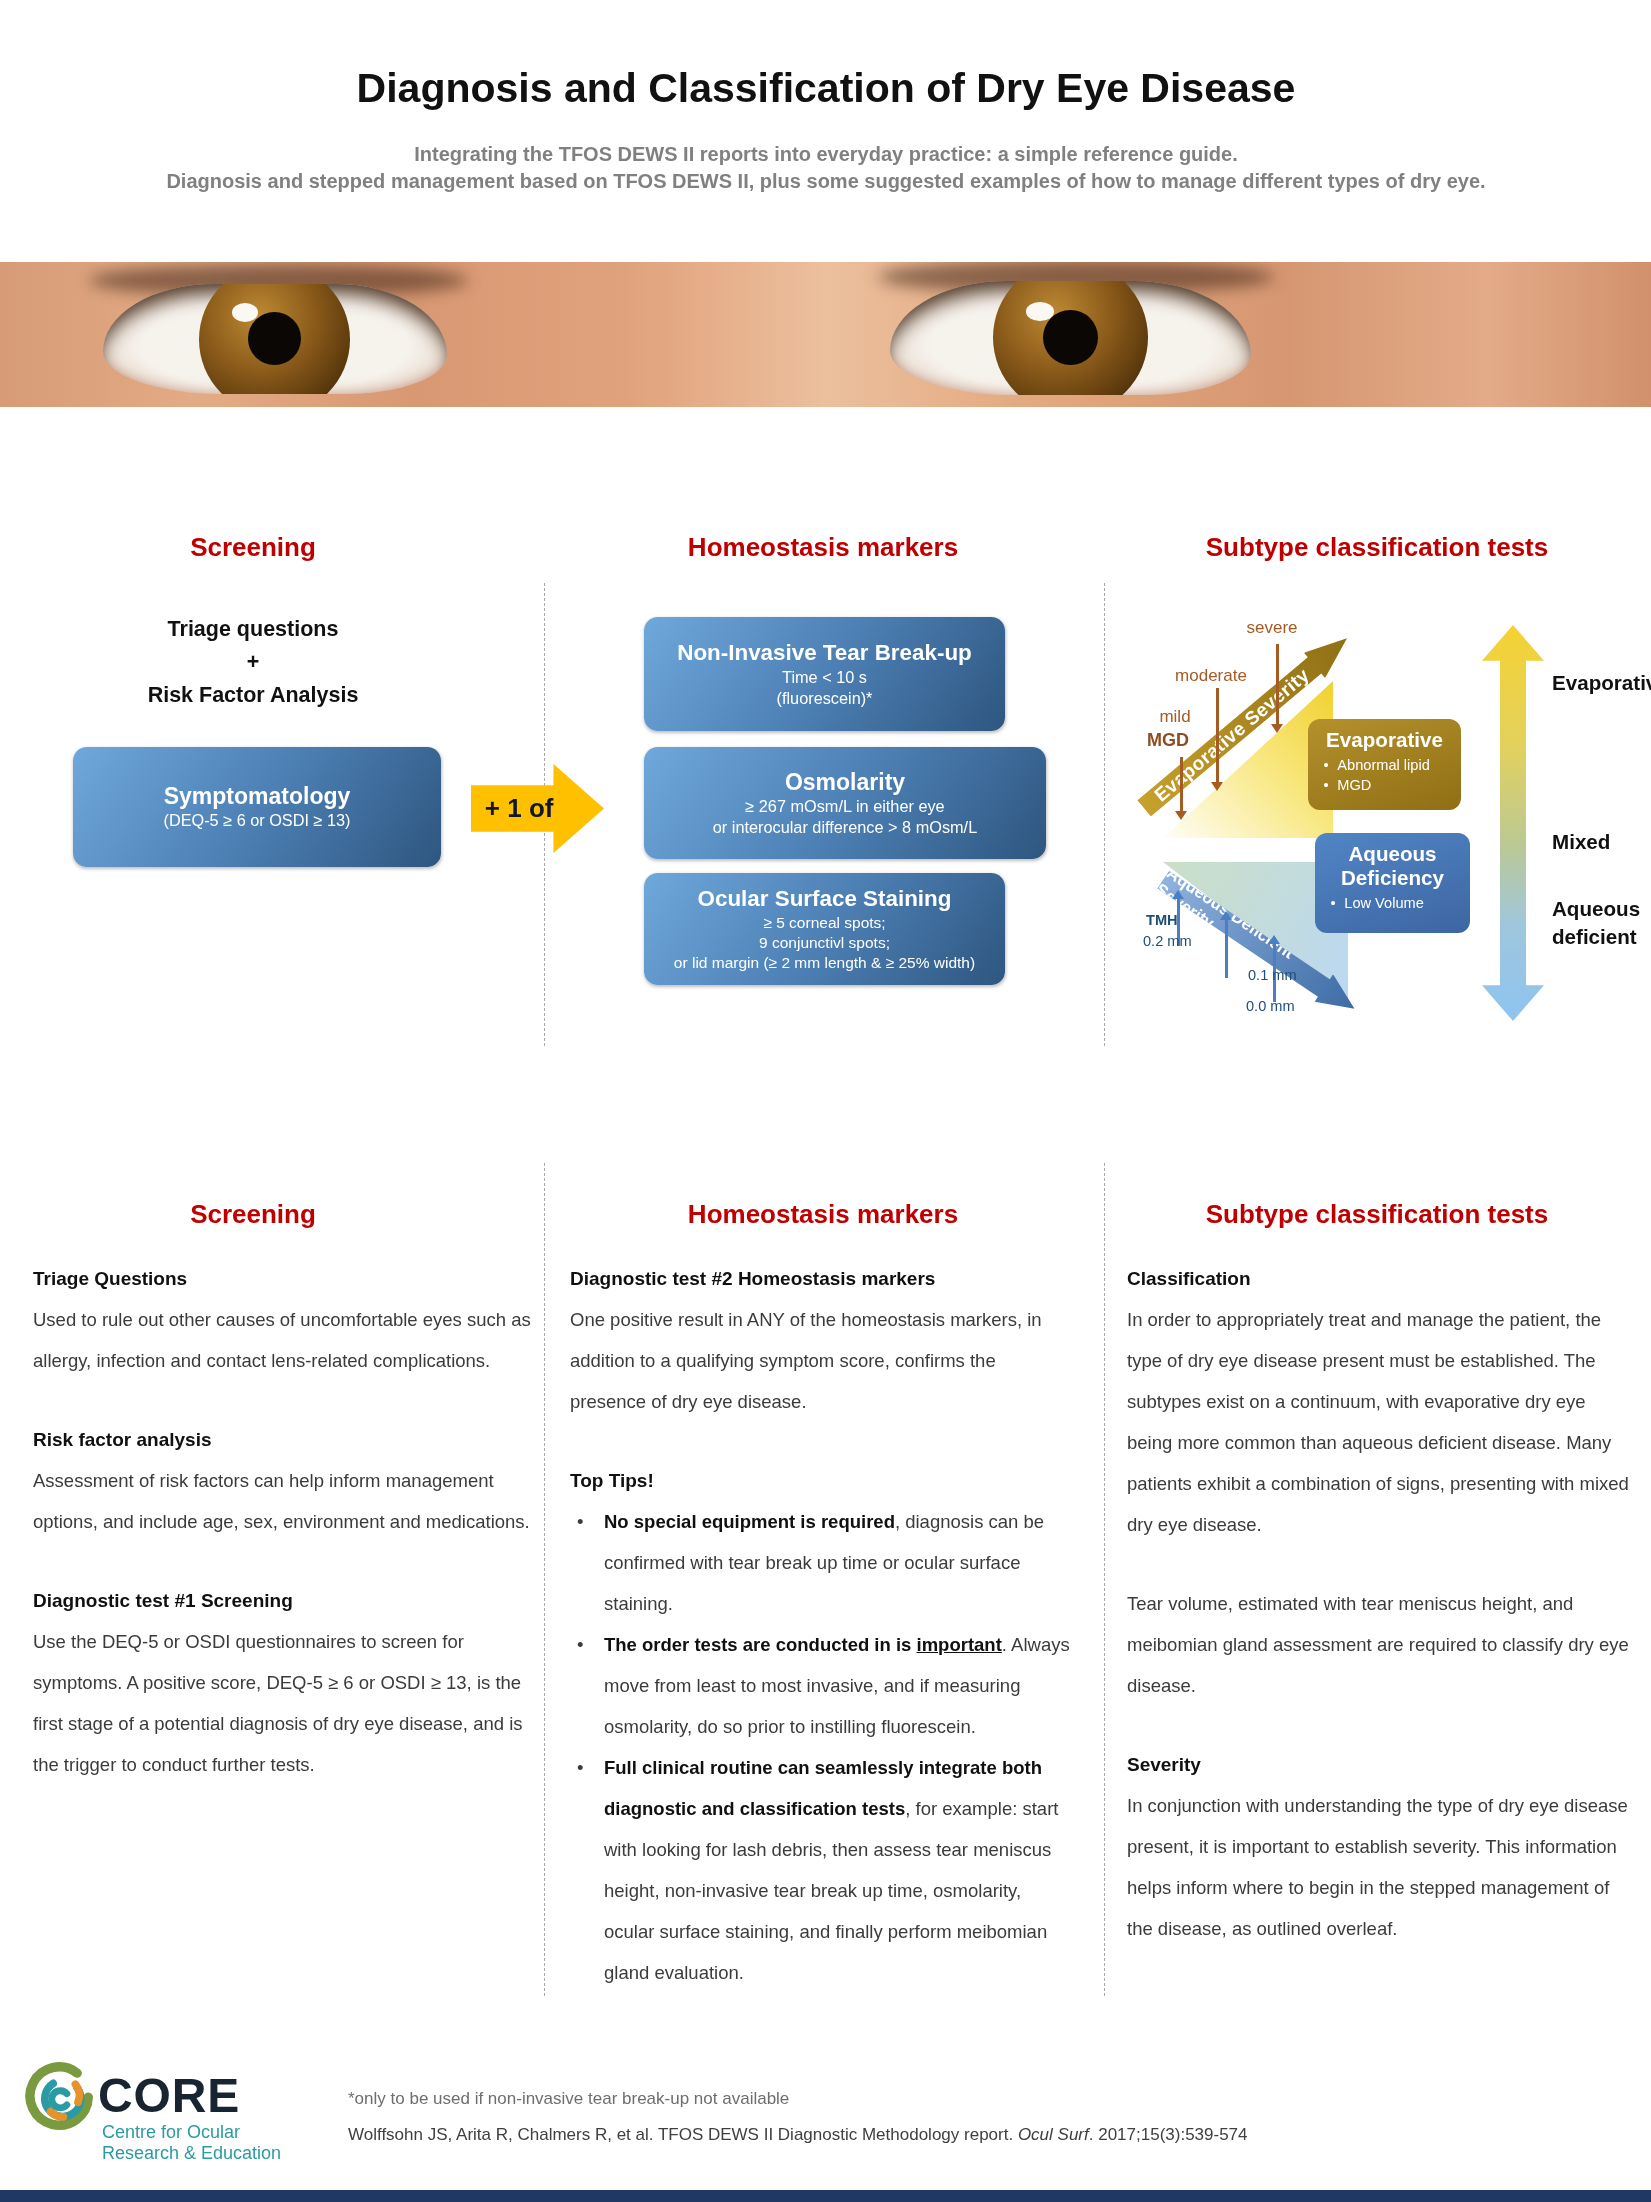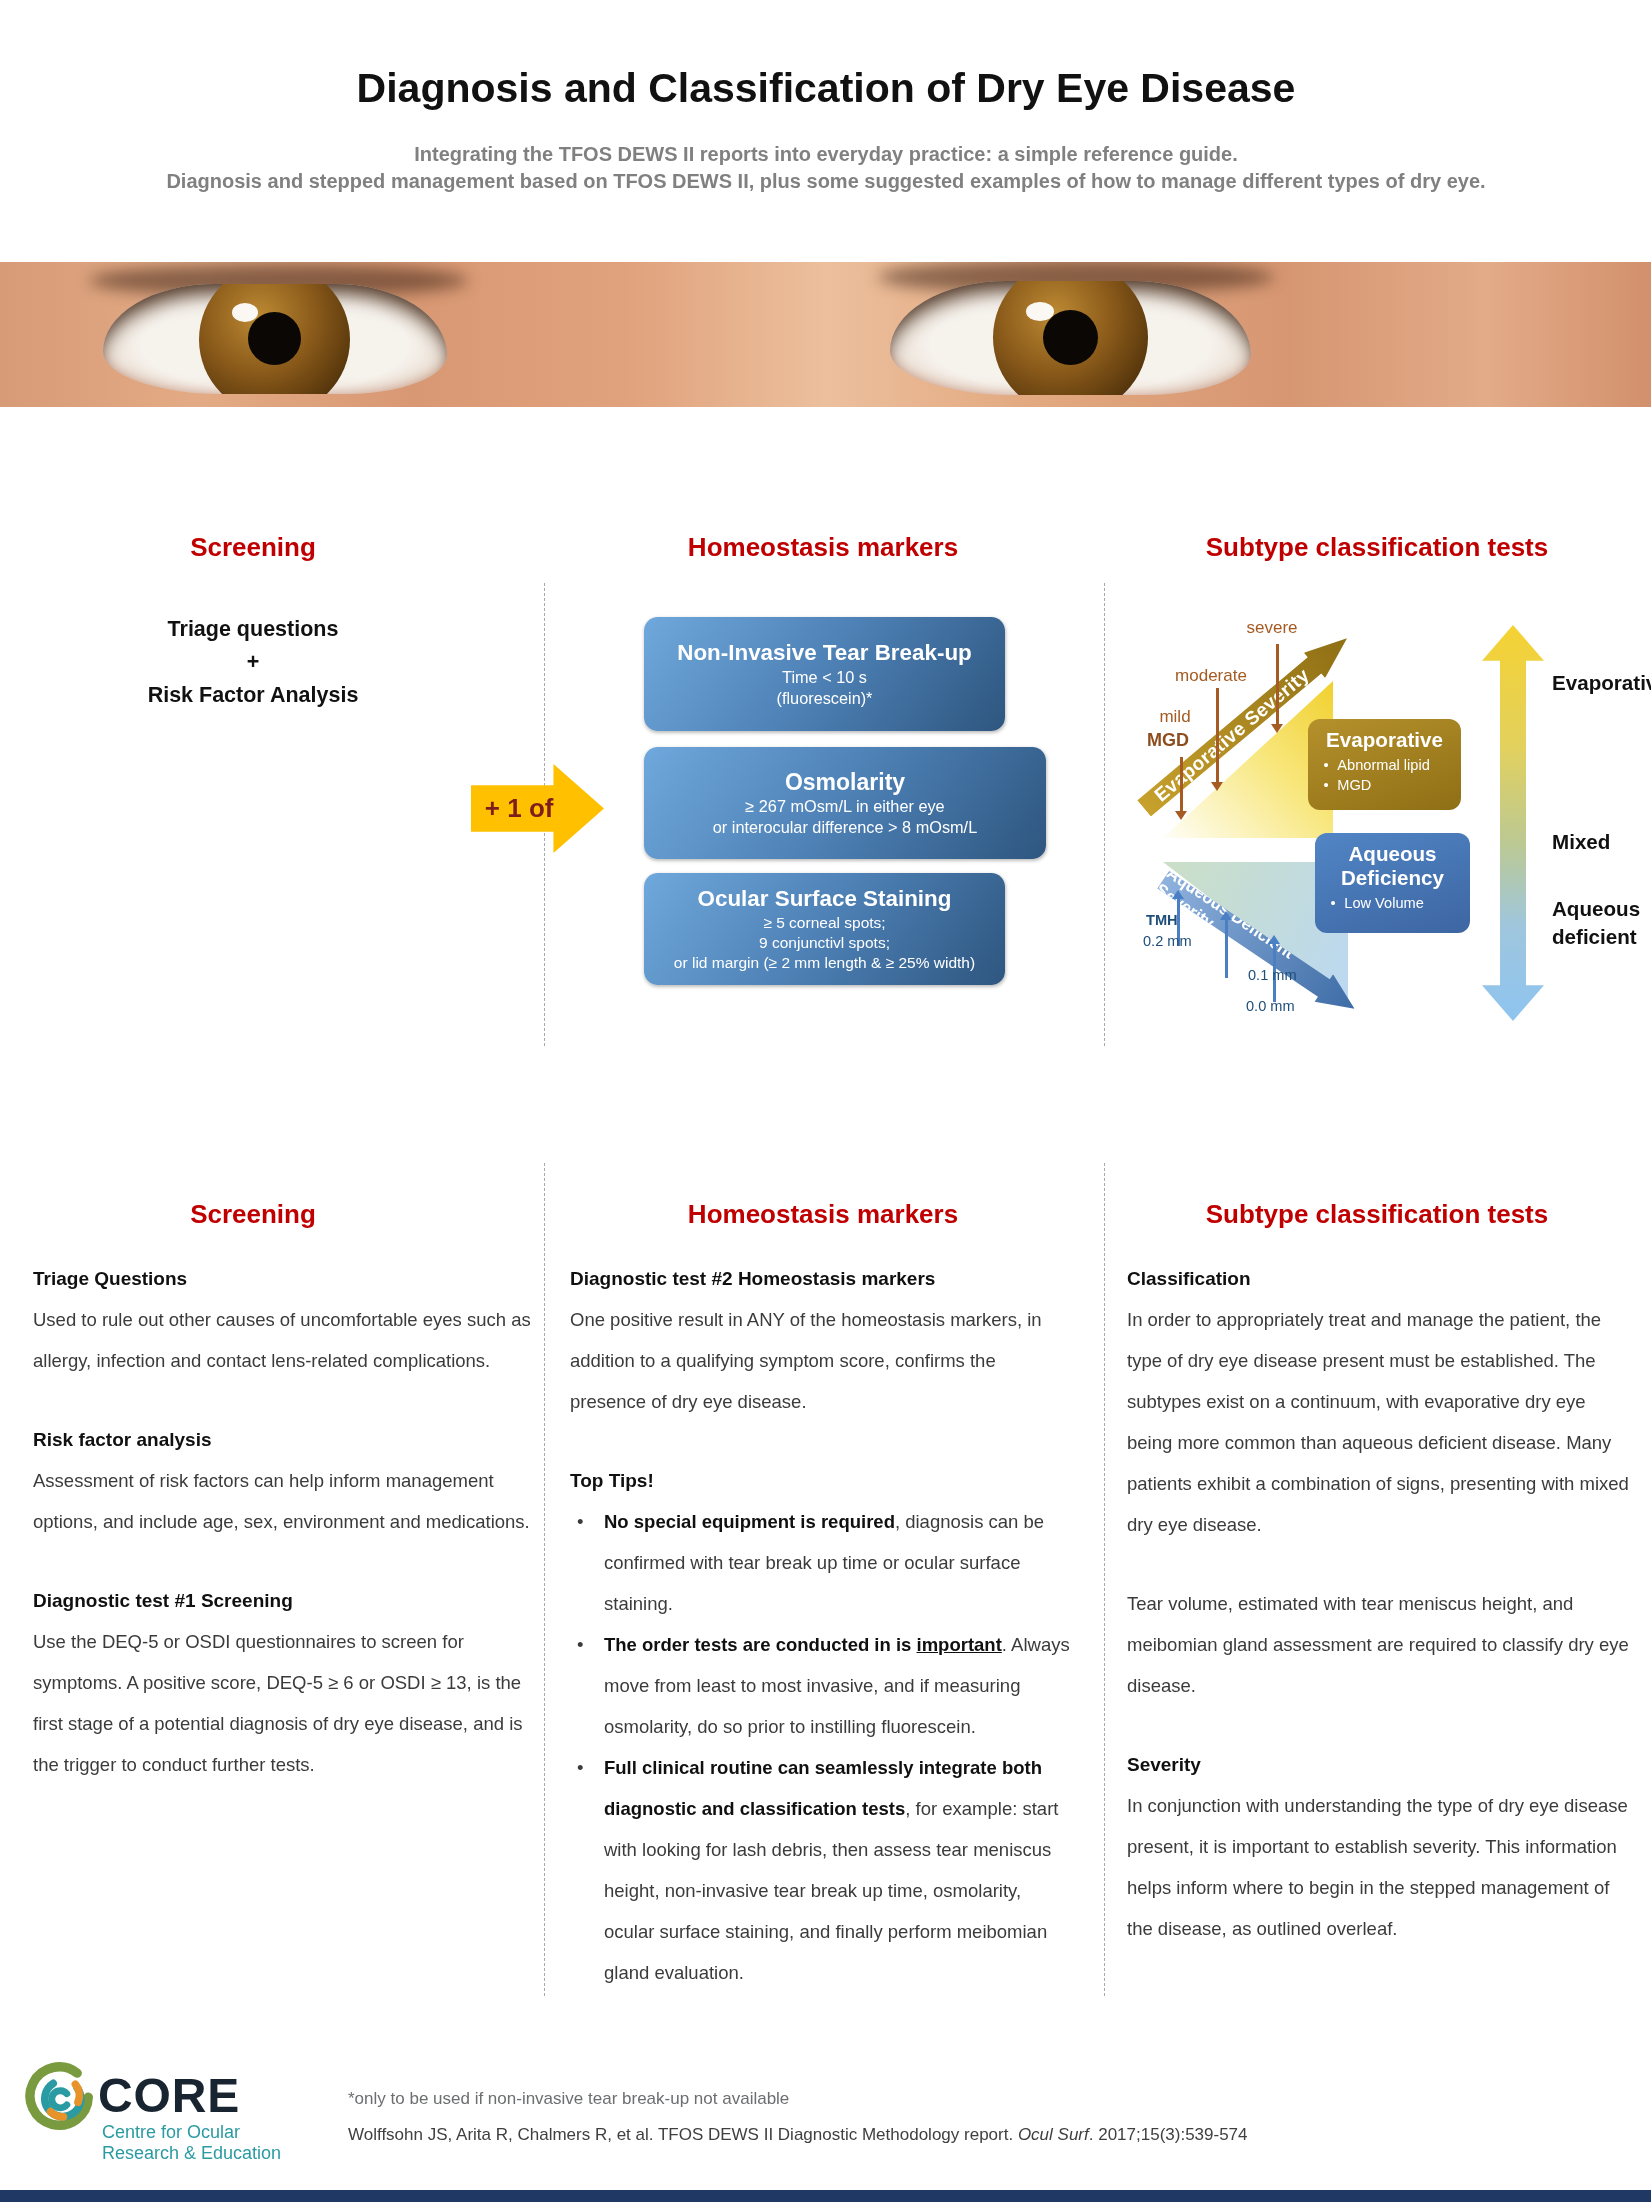--- a/index.html
+++ b/index.html
@@ -32,21 +32,21 @@
   .triage{left:253px;top:613px;transform:translateX(-50%);text-align:center;font-weight:bold;font-size:21.5px;color:#111;line-height:33px;white-space:nowrap;}
   .bluebox{position:absolute;border-radius:13.8px;color:#fff;text-align:center;
     display:flex;flex-direction:column;justify-content:center;align-items:center;
     background:linear-gradient(125deg,#6FA8DC 0%,#4A7CB0 55%,#2E567F 100%);
     box-shadow:0.9px 1.7px 3.4px rgba(0,0,0,0.25);}
   .bluebox .bt{font-weight:bold;font-size:23px;line-height:28px;}
   .bluebox .bl{font-size:16.3px;line-height:21.5px;}
   .plusone{left:471px;top:764px;width:133px;height:89px;background:#FFC000;
     clip-path:polygon(0 24%,62% 24%,62% 0,100% 50%,62% 100%,62% 76%,0 76%);
     display:flex;align-items:center;}
-  .plusone span{margin-left:13.8px;font-size:26px;font-weight:bold;color:#7f1d1d;}
+  .plusone span{margin-left:13.8px;font-size:26px;font-weight:bold;color:#0f172a;}
 
   
   .tri-y{left:1163px;top:681px;width:170px;height:157px;clip-path:polygon(100% 0,100% 100%,0 100%);
     background:linear-gradient(45deg, rgba(252,246,205,0.15) 0%, #F8E77E 55%, #F1D02E 100%);}
   .tri-b{left:1163px;top:862px;width:185px;height:142px;clip-path:polygon(0 0,100% 0,100% 100%);
     background:linear-gradient(120deg,#CBDFC6 0%,#BBD8F2 100%);}
   .diag-arrow{position:absolute;display:flex;align-items:center;justify-content:center;
     color:#fff;font-weight:bold;transform-origin:0 50%;
     clip-path:polygon(0 18%,84% 18%,84% 0,100% 50%,84% 100%,84% 82%,0 82%);}
   .evap-arrow{left:1144px;top:792px;width:265px;height:33px;transform:rotate(-40deg);
@@ -125,20 +125,24 @@
   <div class="vdash" style="left:544px;top:583px;height:463px;"></div>
   <div class="vdash" style="left:1104px;top:583px;height:463px;"></div>
   <div class="vdash" style="left:544px;top:1163px;height:833px;"></div>
   <div class="vdash" style="left:1104px;top:1163px;height:833px;"></div>
 
   <div class="abs triage">
     <div>Triage questions</div>
     <div>+</div>
     <div>Risk Factor Analysis</div>
   </div>
+  <div class="bluebox" style="left:73px;top:747px;width:368px;height:120px;">
+    <div class="bt">Symptomatology</div>
+    <div class="bl">(DEQ-5 ≥ 6 or OSDI ≥ 13)</div>
+  </div>
   <div class="abs plusone">
     <span>+ 1 of</span>
   </div>
 
   <div class="bluebox" style="left:644px;top:617px;width:361px;height:114px;">
     <div class="bt" style="font-size:22.4px;">Non-Invasive Tear Break-up</div>
     <div class="bl">Time &lt; 10 s</div>
     <div class="bl">(fluorescein)*</div>
   </div>
   <div class="bluebox" style="left:644px;top:747px;width:402px;height:112px;">

